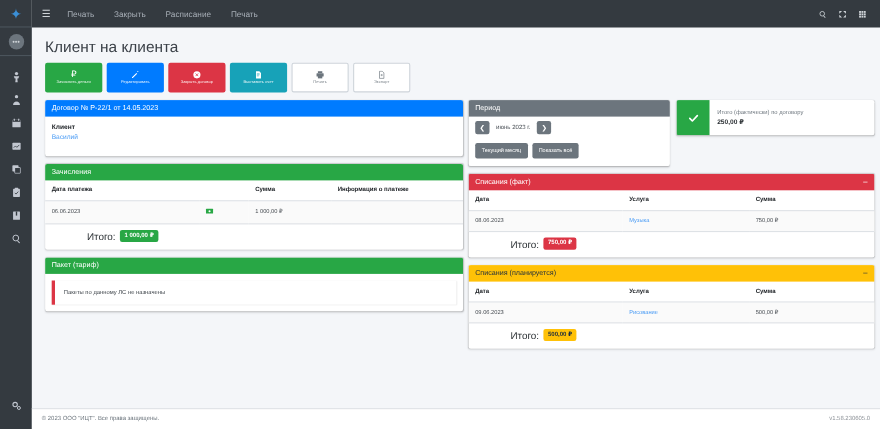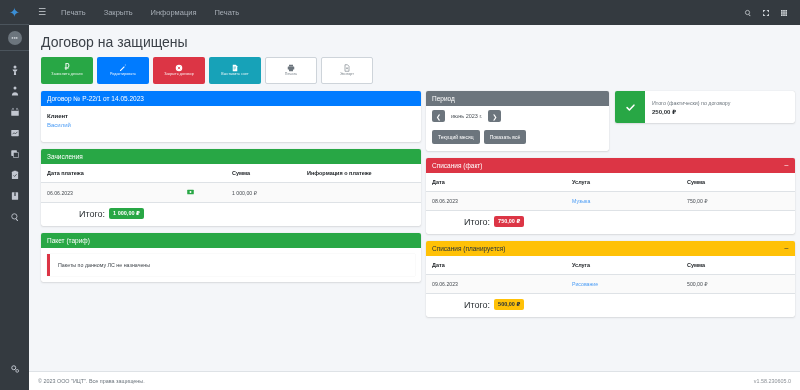--- a/index.html
+++ b/index.html
@@ -251,21 +251,21 @@
         </svg>
     </div>
   </div>
 
   <div class="main">
 
     <div class="navbar">
       <span class="nav-burger">☰</span>
       <span class="nav-link">Печать</span>
       <span class="nav-link">Закрыть</span>
-      <span class="nav-link">Информация</span>
+      <span class="nav-link">Расписание</span>
       <span class="nav-link">Печать</span>
       <div class="nav-right">
         <div class="nav-ico">
           <svg viewBox="0 0 16 16">
               <circle cx="7" cy="7" r="4.2" fill="none" stroke="#cfd4d8" stroke-width="1.5"></circle>
               <rect x="10" y="10.3" width="4.6" height="1.6" rx="0.8" transform="rotate(45 10 10.3)"></rect>
             </svg>
         </div>
         <div class="nav-ico">
           <svg viewBox="0 0 16 16">
@@ -283,21 +283,21 @@
               <rect x="2" y="10.6" width="3.4" height="3.4"></rect>
               <rect x="6.3" y="10.6" width="3.4" height="3.4"></rect>
               <rect x="10.6" y="10.6" width="3.4" height="3.4"></rect>
             </svg>
         </div>
       </div>
     </div>
 
     <div class="content">
 
-      <div class="page-title">Договор на защищены</div>
+      <div class="page-title">Клиент на клиента</div>
 
       <div class="toolbar">
         <div class="tbtn tb-green">
           <span class="ti">₽</span>
           <span class="tl">Зачислить деньги</span>
         </div>
         <div class="tbtn tb-blue">
           <span class="ti">
             <svg viewBox="0 0 16 16">
                 <path d="M2 12.5V14h1.5l8-8-1.5-1.5zM12.8 3.2l-1.4-1.4 1-1 1.4 1.4z"></path>

